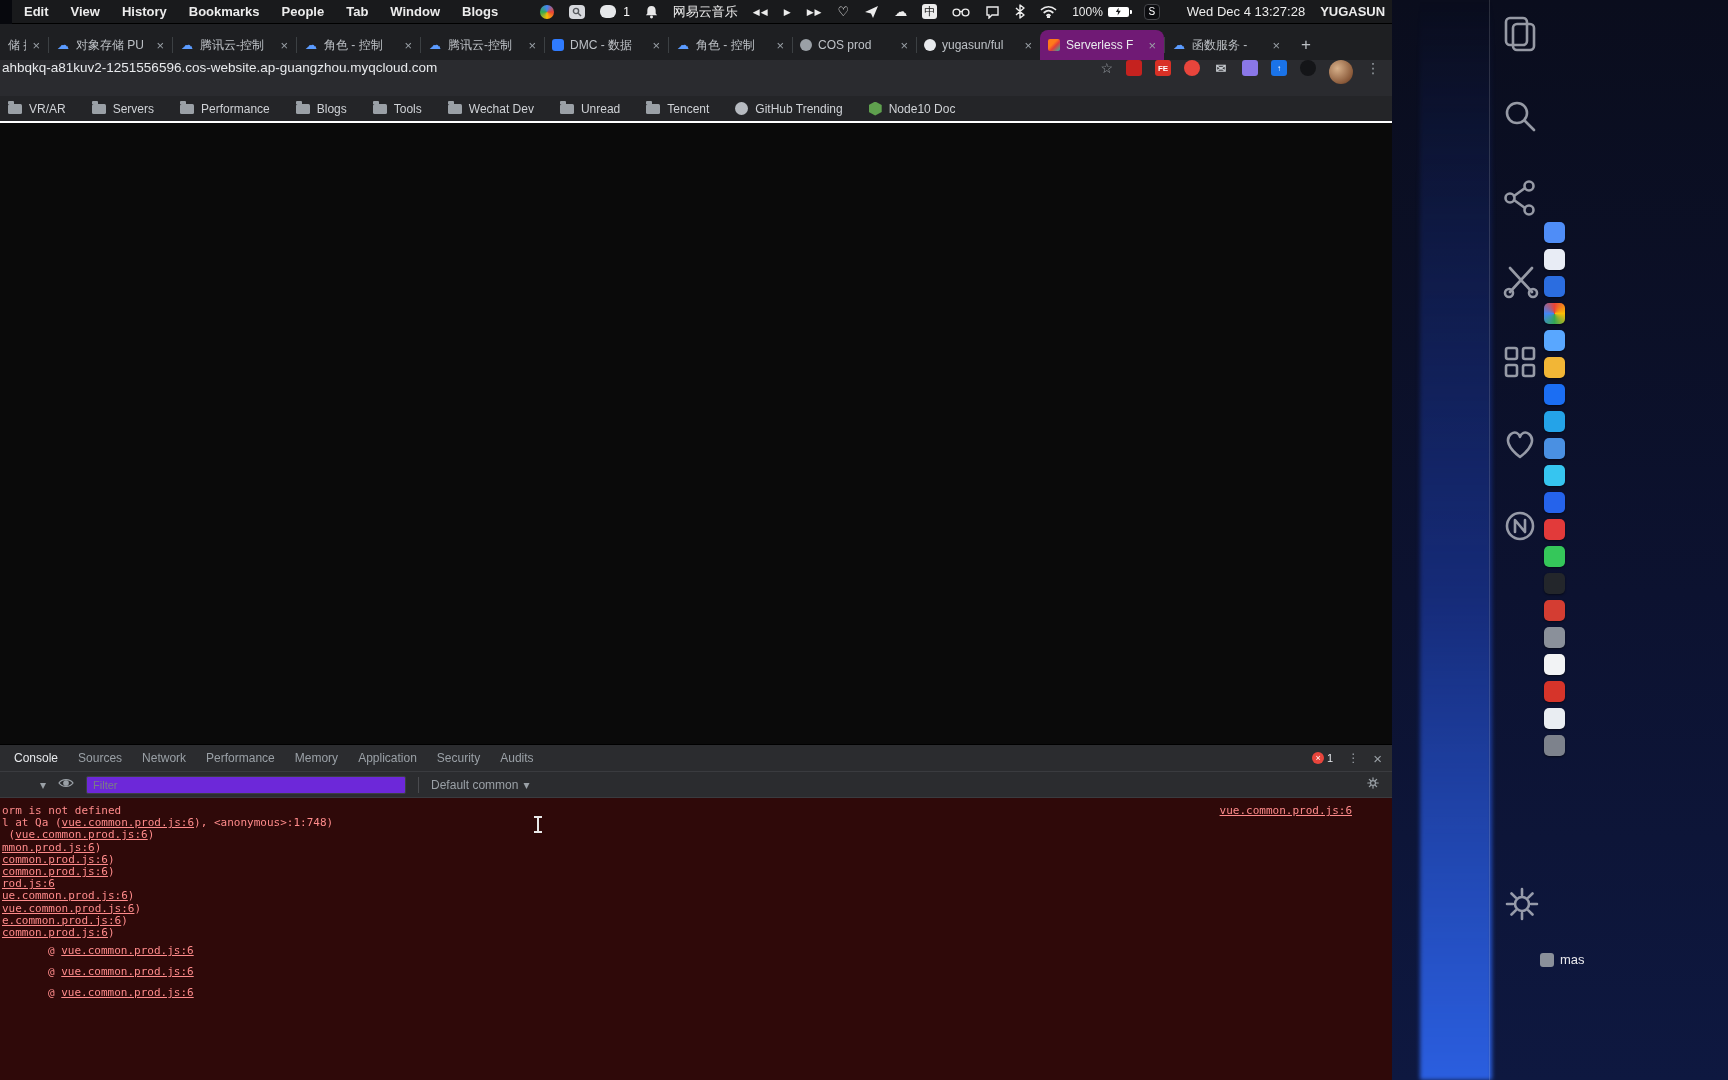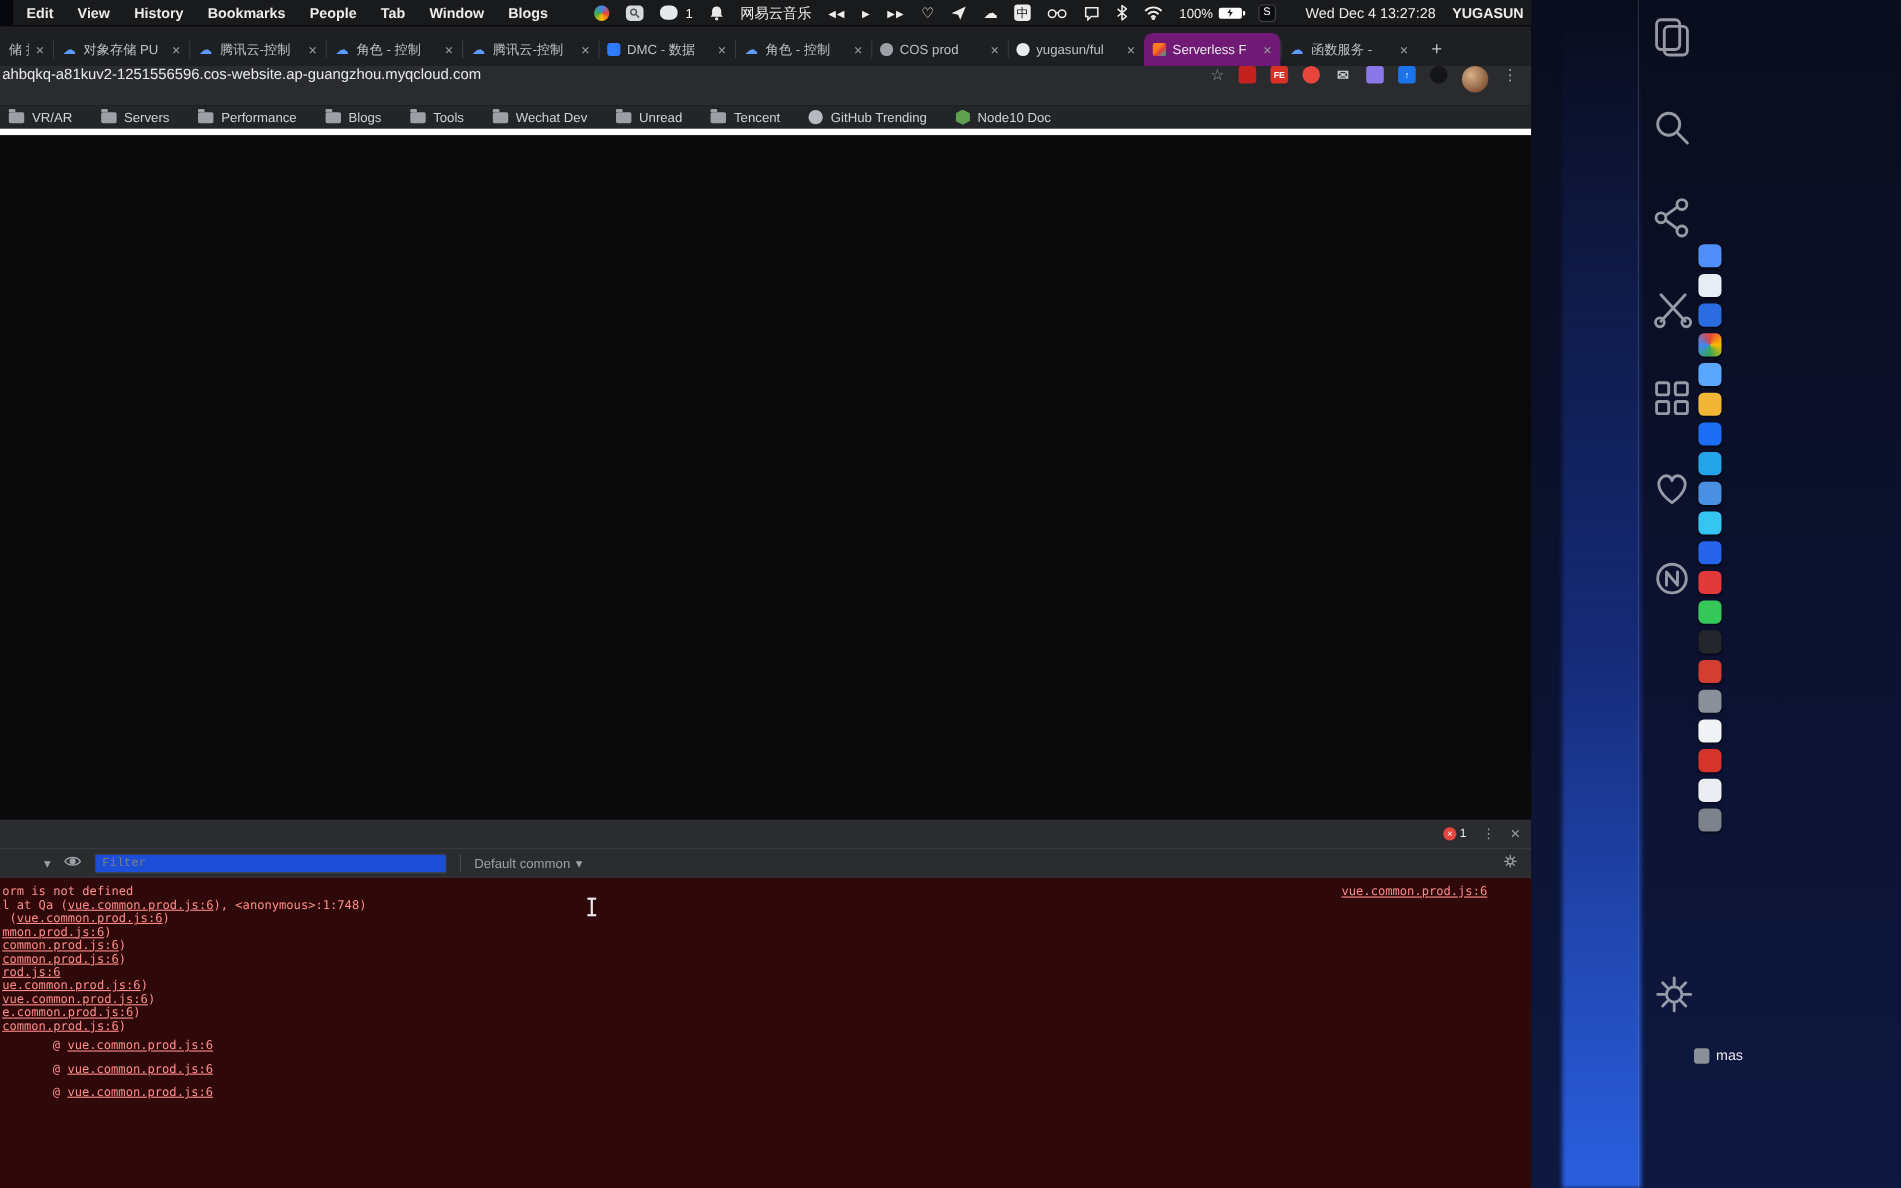--- a/index.html
+++ b/index.html
@@ -65,21 +65,21 @@
   .tb-ic { color:#9aa0a6; font-size:14px; }
   .ext { width:16px; height:16px; border-radius:3px; display:inline-flex; align-items:center;
          justify-content:center; color:#fff; font-size:8px; font-weight:bold; }
   .ext.round { border-radius:50%; }
   .ext.glyphext { background:transparent !important; color:#c3c7cc; font-size:13px; }
   .avatar { width:24px; height:24px; border-radius:50%;
             background:radial-gradient(circle at 35% 35%, #d7b08a, #8a5a3a 70%, #4a2e1a); }
 
   .bookmarksbar { height:27px; background:#242528; display:flex; align-items:center;
                   gap:26px; padding-left:8px; font-size:12px; color:#cfd2d6;
-                  border-bottom:6px solid #ffffff; }
+                  border-bottom:2px solid #ffffff; }
   .bm-item { display:inline-flex; align-items:center; gap:7px; white-space:nowrap; }
   .bm-folder { width:14px; height:10px; background:#9aa0a6; border-radius:1.5px; position:relative; }
   .bm-folder::before { content:""; position:absolute; top:-3px; left:0; width:6px; height:3px;
                        background:#9aa0a6; border-radius:1px 1px 0 0; }
   .bm-github { width:13px; height:13px; border-radius:50%; background:#b6bac0; }
   .bm-node { width:13px; height:14px; background:#5fa04e;
              clip-path:polygon(50% 0,100% 25%,100% 75%,50% 100%,0 75%,0 25%); }
 
   .page { flex:1; background:#0a0a0a; }
 
@@ -90,23 +90,23 @@
                border-bottom:1px solid #3a3b3f; padding:0 10px 0 4px; }
   .dt-tabs { display:flex; align-items:center; height:100%; }
   .dt-tab { padding:0 10px; color:#9aa0a6; height:100%; display:flex; align-items:center; }
   .dt-tab.active { color:#e8eaed; }
   .dt-right { margin-left:auto; display:flex; align-items:center; gap:14px; color:#9aa0a6; }
   .err-dot { width:12px; height:12px; border-radius:50%; background:#e8453c; color:#fff;
              font-size:9px; display:inline-flex; align-items:center; justify-content:center; }
   .err-count { color:#e8eaed; font-size:11px; margin-left:-9px; }
   .dt-filterbar { height:26px; display:flex; align-items:center; gap:12px; font-size:12px;
                   color:#9aa0a6; border-bottom:1px solid #3a3b3f; padding:0 12px 0 40px; }
-  .filter-input { width:320px; height:18px; background:#1d4ed8; border:1px solid #3c4043;
+  .filter-input { width:320px; height:18px; background:#6d28d9; border:1px solid #3c4043;
                   border-radius:2px; color:#e8eaed; font-size:11px; padding:0 6px;
-                  font-family:Liberation Mono, monospace; }
+                  font-family:Liberation Sans, sans-serif; }
   .filter-input::placeholder { color:#7a7f85; }
   .vdiv { width:1px; height:16px; background:#4a4b4f; }
   .dt-gear { margin-left:auto; }
 
   .console { flex:1; background:#2f0909; color:#ff8b8b; overflow:hidden;
              font-family:"DejaVu Sans Mono", monospace; font-size:11px; padding-top:7px;
              position:relative; }
   .c-line { height:12.2px; line-height:12.2px; white-space:pre; padding-left:2px; position:relative; }
   .c-line.stack { height:19px; line-height:19px; padding-left:48px; margin-top:2px; }
   .c-link { text-decoration:underline; cursor:pointer; }
@@ -336,20 +336,30 @@
       <span class="bm-item">
         <span class="bm-node"></span>
         <span class="bm-label">Node10 Doc</span>
       </span>
     </div>
 
   <div class="page"></div>
 
   <div class="devtools">
     <div class="dt-tabbar">
+      <div class="dt-tabs">
+          <span class="dt-tab active">Console</span>
+          <span class="dt-tab">Sources</span>
+          <span class="dt-tab">Network</span>
+          <span class="dt-tab">Performance</span>
+          <span class="dt-tab">Memory</span>
+          <span class="dt-tab">Application</span>
+          <span class="dt-tab">Security</span>
+          <span class="dt-tab">Audits</span>
+        </div>
       <div class="dt-right">
         <span style="display:inline-flex;align-items:center;gap:12px">
           <span class="err-dot">×</span>
           <span class="err-count">1</span>
         </span>
         <span>⋮</span>
         <span style="font-size:15px">×</span>
       </div>
     </div>
     <div class="dt-filterbar">

